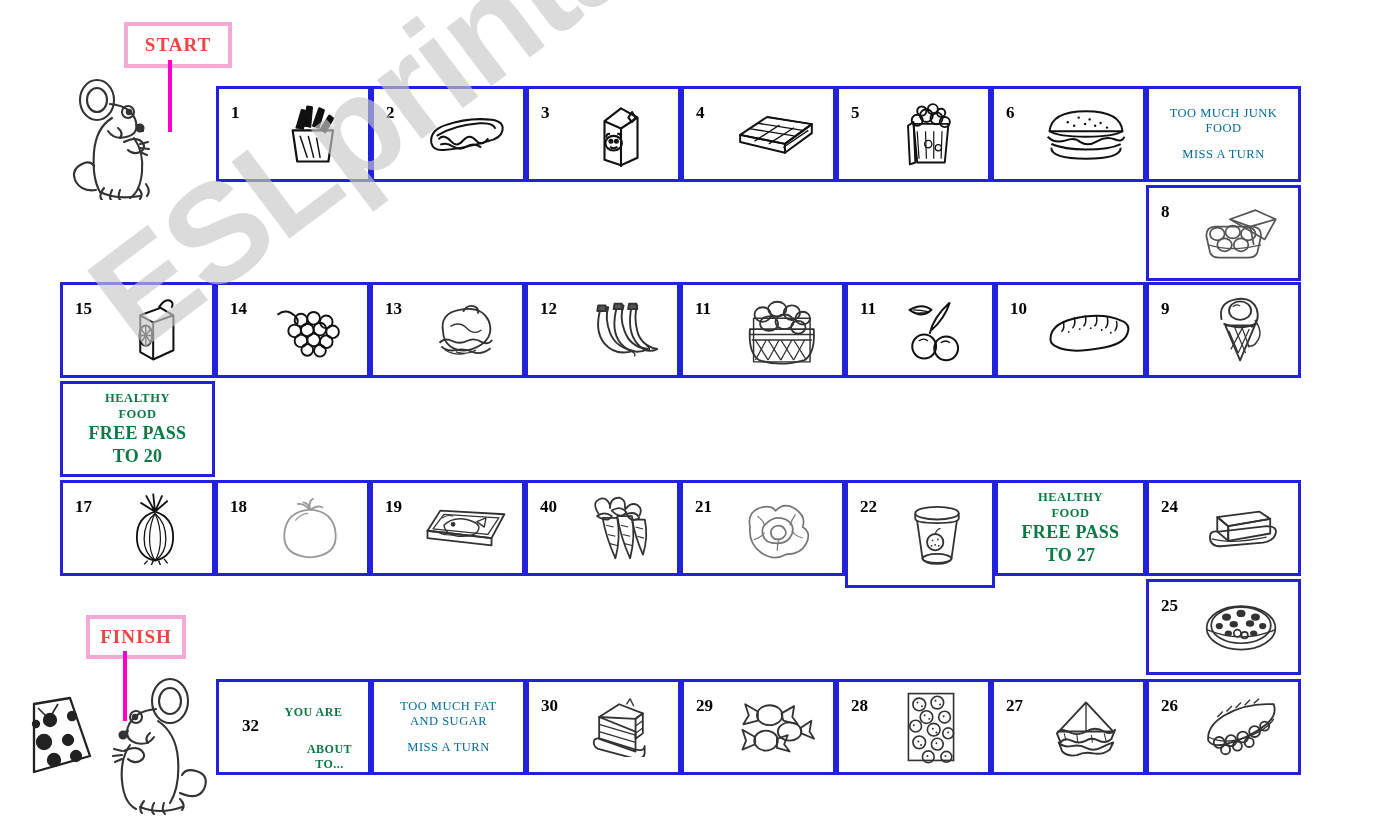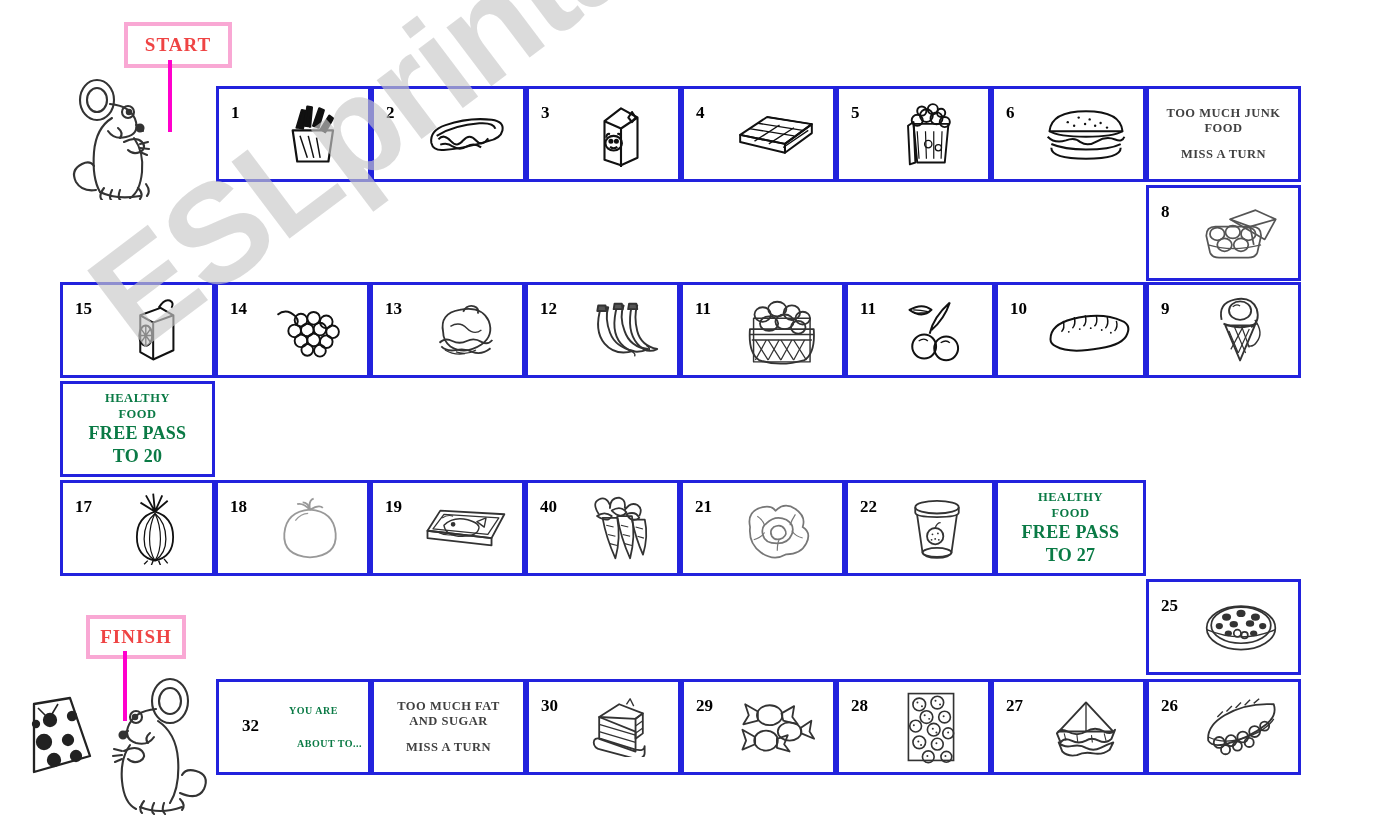--- a/index.html
+++ b/index.html
@@ -75,33 +75,33 @@
   .cell .art svg{display:block;}
 
   
   .txtcell{
     display:flex;flex-direction:column;
     align-items:center;justify-content:center;
     text-align:center;
     font-family:"Liberation Serif", serif;
     line-height:1.25;
   }
-  .t-red{color:#404040;font-weight:700;}
+  .t-red{color:#0369a1;font-weight:400;}
   .t-green{color:#0a7a45;font-weight:700;}
   .sm{font-size:12.5px;letter-spacing:.5px;}
   .lg{font-size:18px;letter-spacing:.3px;}
   .gap{height:10px;}
 
   .cell32 .num{left:14px;top:34px;margin-left:9px;}
   .cell32 .c32txt{
     position:absolute;left:46px;right:6px;top:0;bottom:0;
-    display:flex;flex-direction:column;justify-content:center;
+    display:flex;flex-direction:column;justify-content:flex-end;
     align-items:center;text-align:center;
     font-family:"Liberation Serif", serif;
-    font-weight:700;font-size:10px;color:#0a7a45;letter-spacing:.5px;
+    font-weight:700;font-size:12px;color:#0a7a45;letter-spacing:.5px;
   }
   .cell32 .c32txt .ln2{margin-top:22px;margin-left:32px;}
 
   
   .artfree{position:absolute;z-index:4;}
 </style>
 </head>
 <body>
 
 <div class="board">
@@ -503,21 +503,21 @@
         <g stroke="#777" stroke-width="1.9" fill="none" stroke-linejoin="round">
           <path d="M10 34 q-4 -18 14 -22 q10 -2 14 4 q10 -10 22 -2 q12 8 8 20 q10 6 4 18 q-6 12 -22 12 q-14 8 -28 -2 q-14 -10 -12 -28 z"></path>
           <path d="M28 30 q10 -10 22 -4 q10 6 6 16 q-4 10 -16 10 q-14 0 -16 -10 q-2 -8 4 -12 z"></path>
           <path d="M36 34 q8 -4 12 2 q4 6 -2 10 q-8 4 -12 -2 q-3 -6 2 -10 z"></path>
           <path d="M18 22 q6 4 8 10 M60 20 q-4 6 -6 12 M14 48 q8 -2 12 -8 M68 46 q-8 -2 -12 -8 M40 60 q0 -8 2 -12" stroke-width="1.3"></path>
         </g>
       </svg>
     </span>
   </div>
 
-  <div class="cell" style="left:845px;top:480px;width:150px;height:96px;">
+  <div class="cell" style="left:845px;top:480px;width:150px;height:108px;">
     <span class="num">22</span>
     <span class="art">
       <svg viewBox="0 0 64 74" width="58" height="68">
         <g stroke="#333" stroke-width="2" fill="none" stroke-linejoin="round">
           <ellipse cx="32" cy="14" rx="24" ry="7"></ellipse>
           <path d="M8 14 v6 q0 5 24 5 q24 0 24 -5 v-6"></path>
           <path d="M10 22 l6 42 q2 6 16 6 q14 0 16 -6 l6 -42"></path>
           <ellipse cx="32" cy="64" rx="16" ry="5"></ellipse>
           <circle cx="30" cy="46" r="9"></circle>
           <path d="M30 37 q2 -6 6 -6" stroke-width="1.4"></path>
@@ -533,20 +533,34 @@
     </span>
   </div>
 
   <div class="cell txtcell" style="left:995px;top:480px;width:151px;height:96px;">
     <div class="t-green sm">HEALTHY</div>
     <div class="t-green sm">FOOD</div>
     <div class="t-green lg">FREE PASS</div>
     <div class="t-green lg">TO 27</div>
   </div>
 
+  <div class="cell" style="left:1146px;top:480px;width:155px;height:96px;">
+    <span class="num">24</span>
+    <span class="art">
+      <svg viewBox="0 0 92 56" width="84" height="52">
+        <g stroke="#333" stroke-width="2" fill="none" stroke-linejoin="round">
+          <path d="M20 16 l46 -6 l12 8 l-46 8 z"></path>
+          <path d="M32 26 l46 -8 v16 l-46 8 z"></path>
+          <path d="M20 16 v16 l12 10 V26 z"></path>
+          <path d="M12 38 q0 -8 10 -6 l52 -6 q12 0 10 8 q-2 8 -14 10 l-46 4 q-12 0 -12 -10 z"></path>
+          <path d="M14 40 q22 6 60 -2" stroke-width="1.4"></path>
+        </g>
+      </svg>
+    </span>
+  </div>
 
   <div class="cell" style="left:1146px;top:579px;width:155px;height:96px;">
     <span class="num">25</span>
     <span class="art">
       <svg viewBox="0 0 88 62" width="80" height="56">
         <g stroke="#333" stroke-width="1.9" fill="none" stroke-linejoin="round">
           <ellipse cx="44" cy="32" rx="38" ry="24"></ellipse>
           <ellipse cx="44" cy="29" rx="33" ry="20"></ellipse>
           <g fill="#333" stroke="none">
             <ellipse cx="28" cy="20" rx="5" ry="4"></ellipse>

